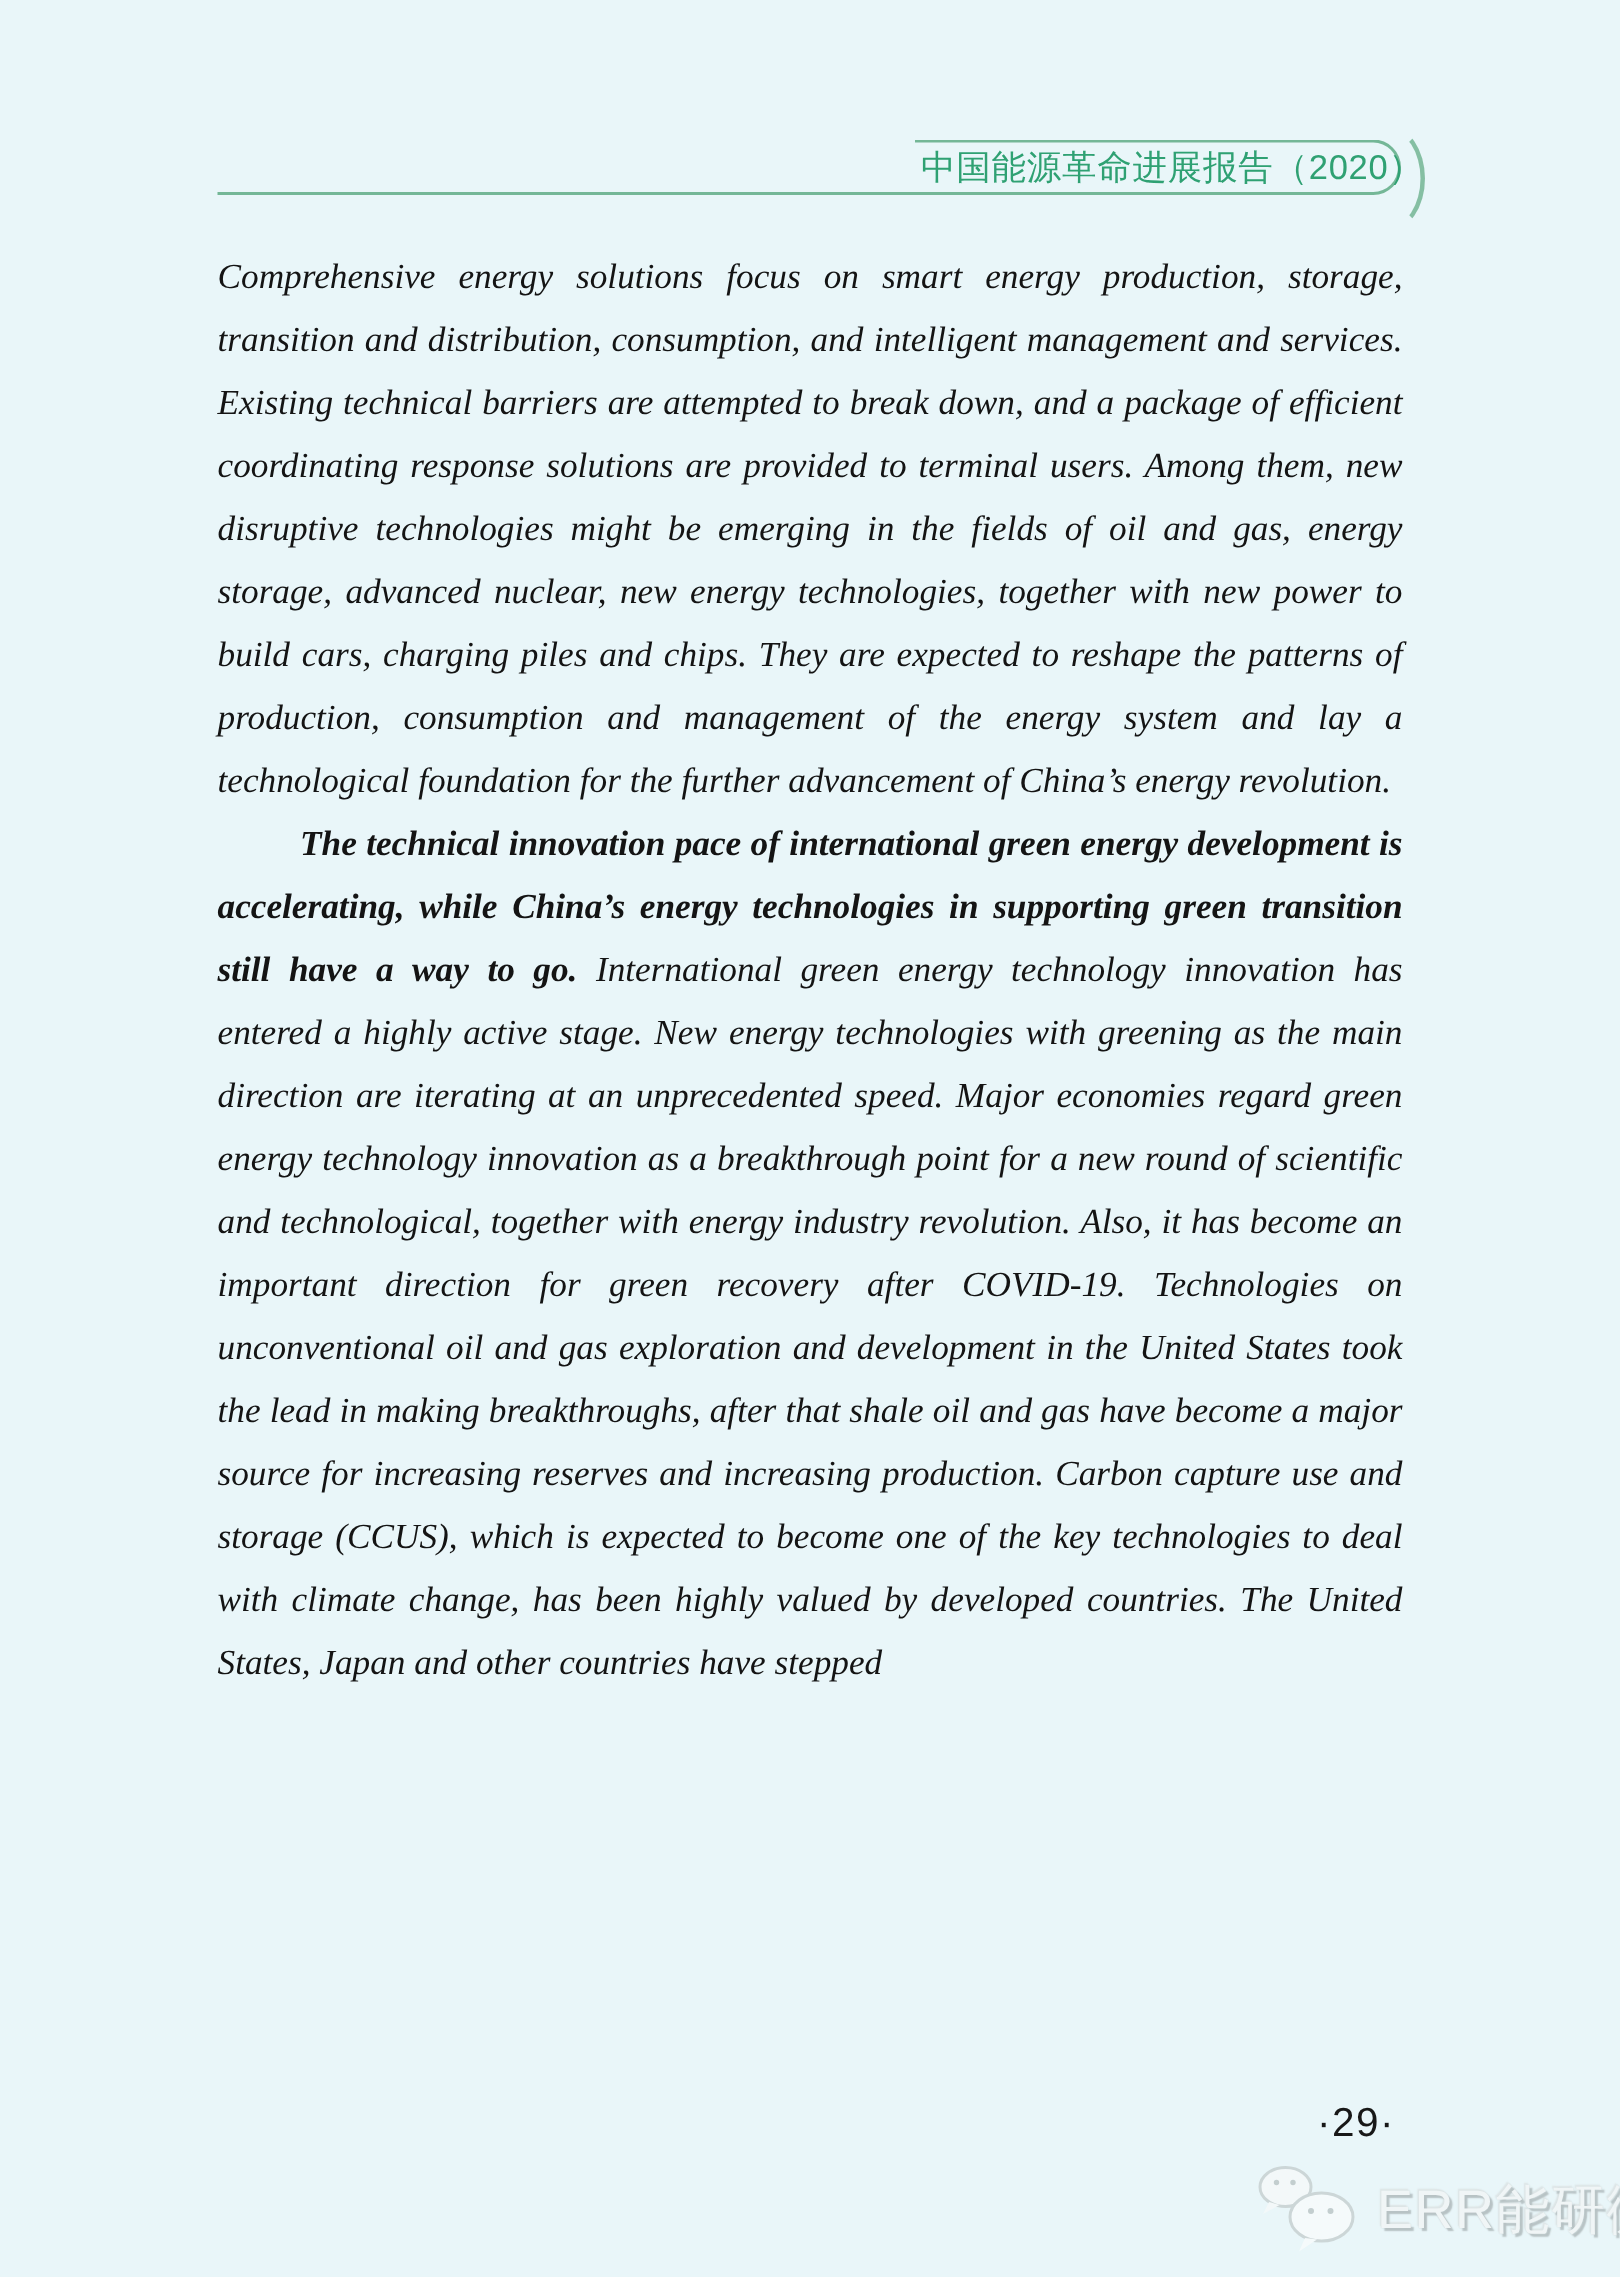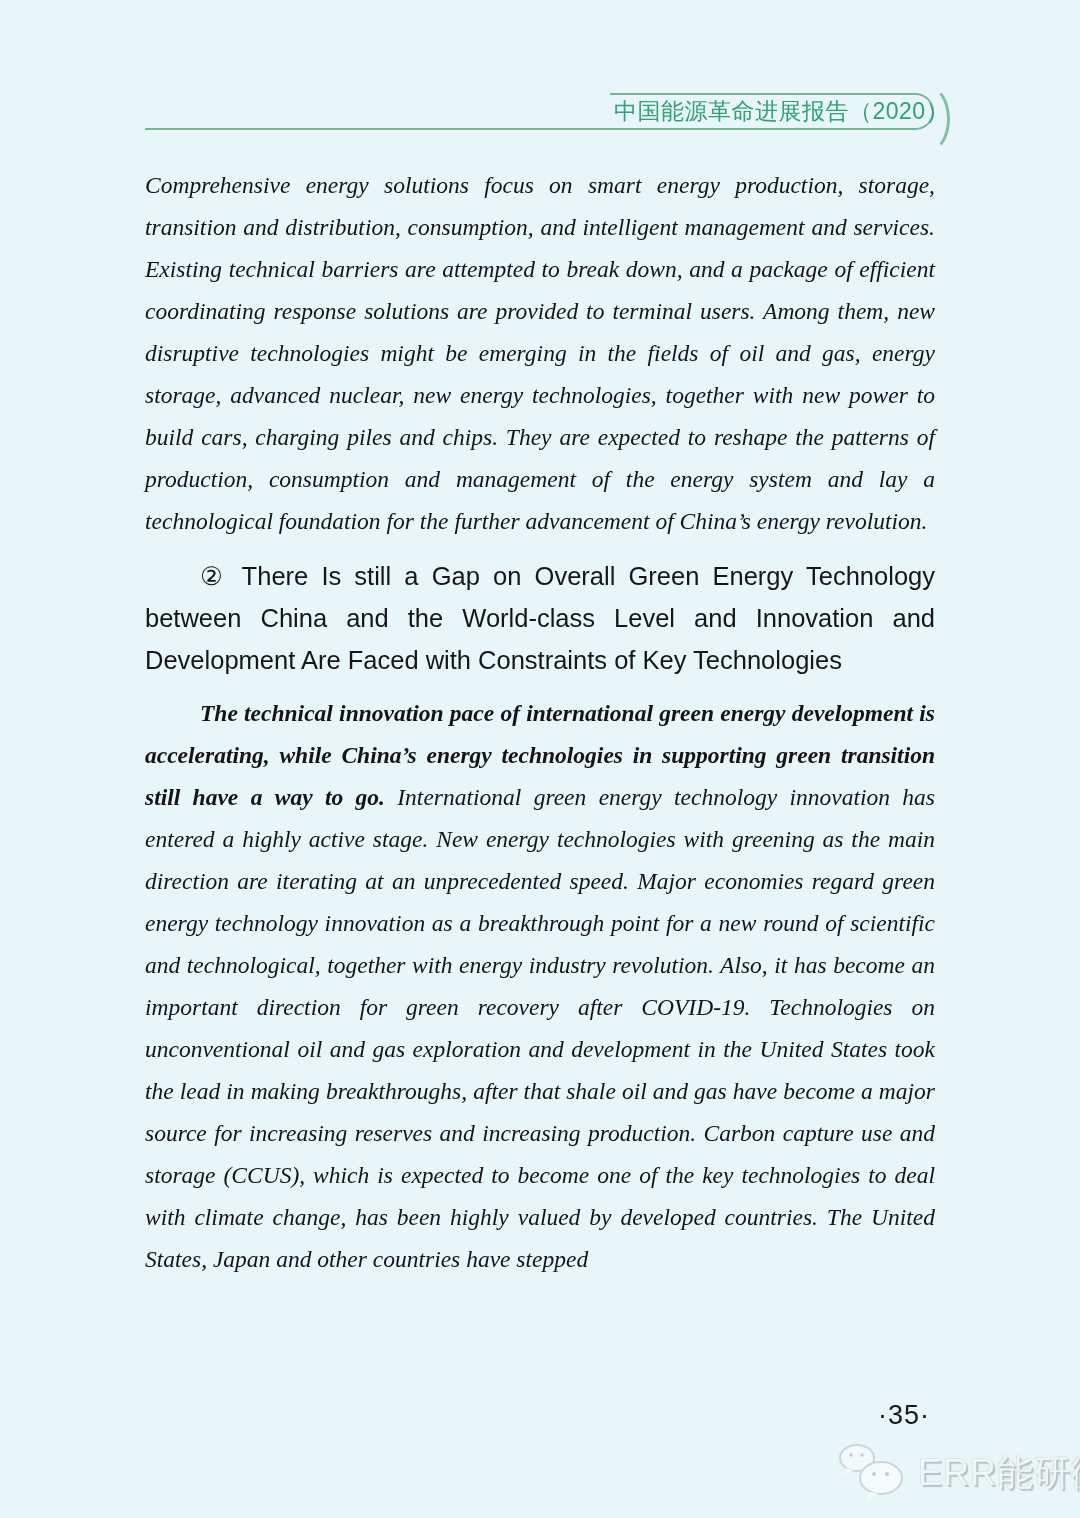--- a/index.html
+++ b/index.html
@@ -77,26 +77,25 @@
 
 <div class="header-rule"></div>
 <div class="header-capsule">
   <span class="header-title">中国能源革命进展报告（2020）</span>
 </div>
 <div class="header-arc"></div>
 
 <div class="body-text">
   <p class="para">Comprehensive energy solutions focus on smart energy production, storage, transition and distribution, consumption, and intelligent management and services. Existing technical barriers are attempted to break down, and a package of efficient coordinating response solutions are provided to terminal users. Among them, new disruptive technologies might be emerging in the fields of oil and gas, energy storage, advanced nuclear, new energy technologies, together with new power to build cars, charging piles and chips. They are expected to reshape the patterns of production, consumption and management of the energy system and lay a technological foundation for the further advancement of China’s energy revolution.</p>
 
-  <h2 class="section-heading">② There Is still a Gap on Overall Green Energy Technology between China and the World-class Level and Innovation and Development Are Faced with Constraints of Key Technologies</h2>
 
   <p class="para para-indent"><span class="bold-lead">The technical innovation pace of international green energy development is accelerating, while China’s energy technologies in supporting green transition still have a way to go.</span><span> International green energy technology innovation has entered a highly active stage. New energy technologies with greening as the main direction are iterating at an unprecedented speed. Major economies regard green energy technology innovation as a breakthrough point for a new round of scientific and technological, together with energy industry revolution. Also, it has become an important direction for green recovery after COVID-19. Technologies on unconventional oil and gas exploration and development in the United States took the lead in making breakthroughs, after that shale oil and gas have become a major source for increasing reserves and increasing production. Carbon capture use and storage (CCUS), which is expected to become one of the key technologies to deal with climate change, has been highly valued by developed countries. The United States, Japan and other countries have stepped</span></p>
 </div>
 
-<div class="page-number">·35·</div>
+<div class="page-number">·29·</div>
 
 <div class="watermark">
   <svg class="wm-logo" width="76" height="62" viewBox="0 0 76 62">
 
     <g stroke="#ccd6d7" stroke-width="2" fill="#f3f8f9">
       <ellipse cx="21" cy="16" rx="17" ry="13"></ellipse>
       <path d="M10 26 L6 34 L17 28 Z" stroke="none" fill="#f3f8f9"></path>
     </g>
     <circle cx="15" cy="13" r="1.8" fill="#c3cecf"></circle>
     <circle cx="26" cy="13" r="1.8" fill="#c3cecf"></circle>

